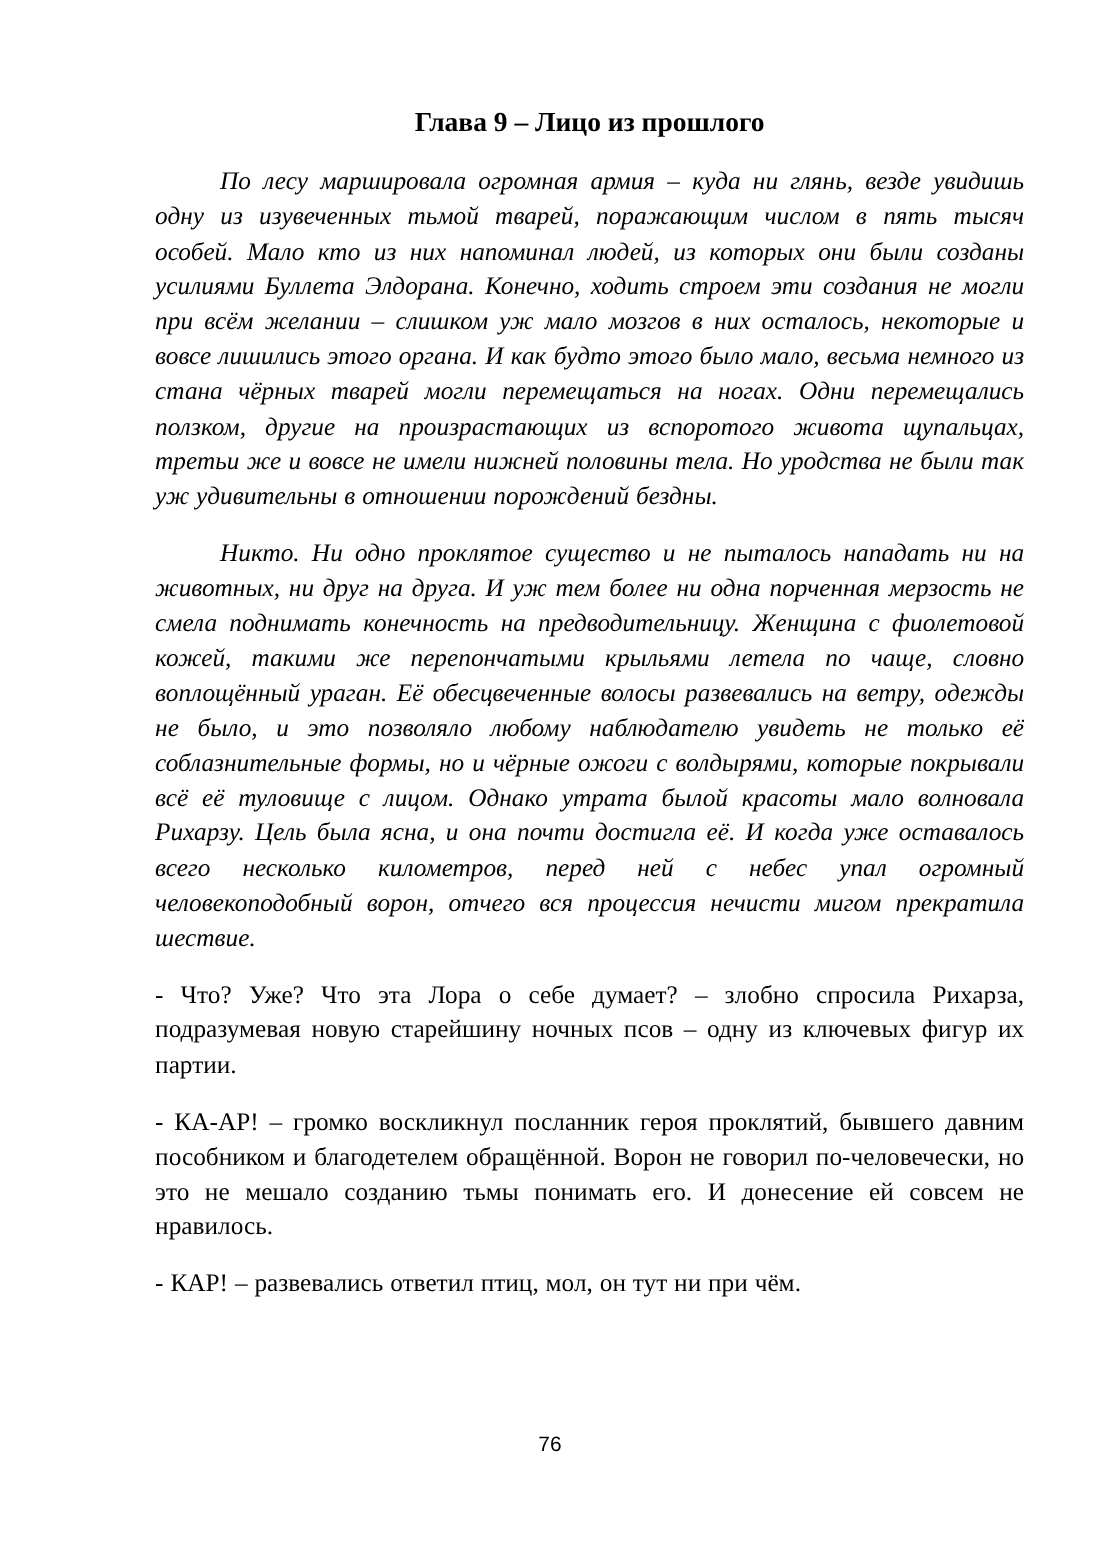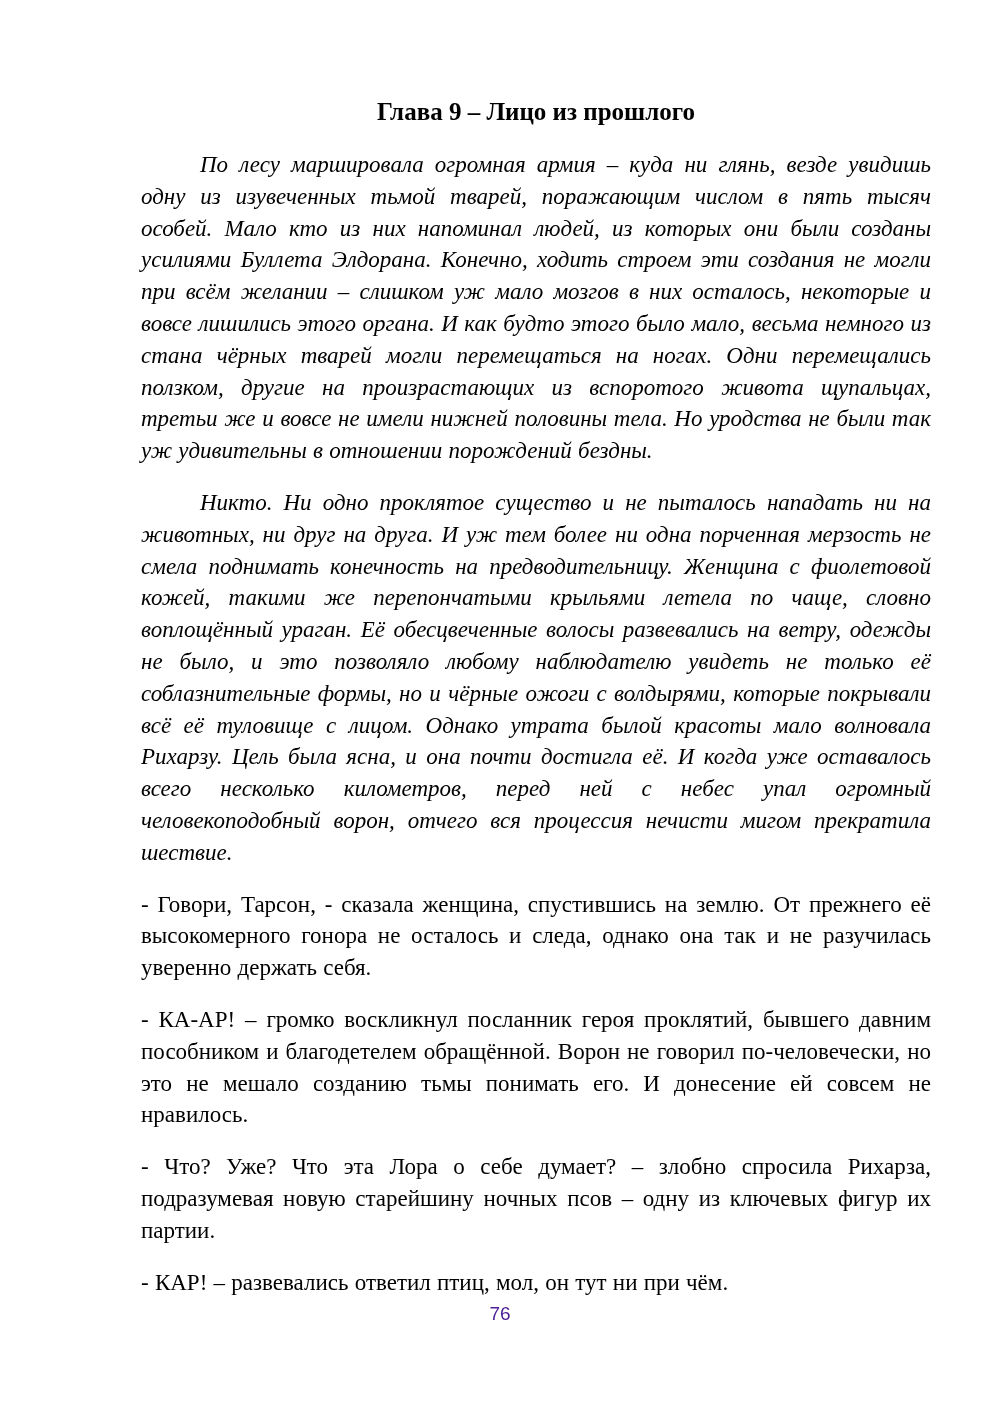--- a/index.html
+++ b/index.html
@@ -41,37 +41,36 @@
     font-style: italic;
   }
   .page-number {
     position: absolute;
     left: 0;
     top: 1303px;
     width: 100%;
     text-align: center;
     font-family: "Liberation Sans", sans-serif;
     font-size: 19px;
-    color: #4c1d95;
+    color: #000000;
   }
 </style>
 </head>
 <body>
 
 <div class="page">
   <div class="content">
     <h1 class="chapter-title">Глава 9 – Лицо из прошлого</h1>
 
     <p class="para indent">По лесу маршировала огромная армия – куда ни глянь, везде увидишь одну из изувеченных тьмой тварей, поражающим числом в пять тысяч особей. Мало кто из них напоминал людей, из которых они были созданы усилиями Буллета Элдорана. Конечно, ходить строем эти создания не могли при всём желании – слишком уж мало мозгов в них осталось, некоторые и вовсе лишились этого органа. И как будто этого было мало, весьма немного из стана чёрных тварей могли перемещаться на ногах. Одни перемещались ползком, другие на произрастающих из вспоротого живота щупальцах, третьи же и вовсе не имели нижней половины тела. Но уродства не были так уж удивительны в отношении порождений бездны.</p>
 
     <p class="para indent">Никто. Ни одно проклятое существо и не пыталось нападать ни на животных, ни друг на друга. И уж тем более ни одна порченная мерзость не смела поднимать конечность на предводительницу. Женщина с фиолетовой кожей, такими же перепончатыми крыльями летела по чаще, словно воплощённый ураган. Её обесцвеченные волосы развевались на ветру, одежды не было, и это позволяло любому наблюдателю увидеть не только её соблазнительные формы, но и чёрные ожоги с волдырями, которые покрывали всё её туловище с лицом. Однако утрата былой красоты мало волновала Рихарзу. Цель была ясна, и она почти достигла её. И когда уже оставалось всего несколько километров, перед ней с небес упал огромный человекоподобный ворон, отчего вся процессия нечисти мигом прекратила шествие.</p>
 
-    <p class="para">- Говори, Тарсон, - сказала женщина, спустившись на землю. От прежнего её высокомерного гонора не осталось и следа, однако она так и не разучилась уверенно держать себя.</p>
+
+    <p class="para">- Что? Уже? Что эта Лора о себе думает? – злобно спросила Рихарза, подразумевая новую старейшину ночных псов – одну из ключевых фигур их партии.</p>
 
     <p class="para">- КА-АР! – громко воскликнул посланник героя проклятий, бывшего давним пособником и благодетелем обращённой. Ворон не говорил по-человечески, но это не мешало созданию тьмы понимать его. И донесение ей совсем не нравилось.</p>
-
-    <p class="para">- Что? Уже? Что эта Лора о себе думает? – злобно спросила Рихарза, подразумевая новую старейшину ночных псов – одну из ключевых фигур их партии.</p>
 
     <p class="para">- КАР! – развевались ответил птиц, мол, он тут ни при чём.</p>
   </div>
 
   <div class="page-number">76</div>
 </div>
 
 </body></html>

